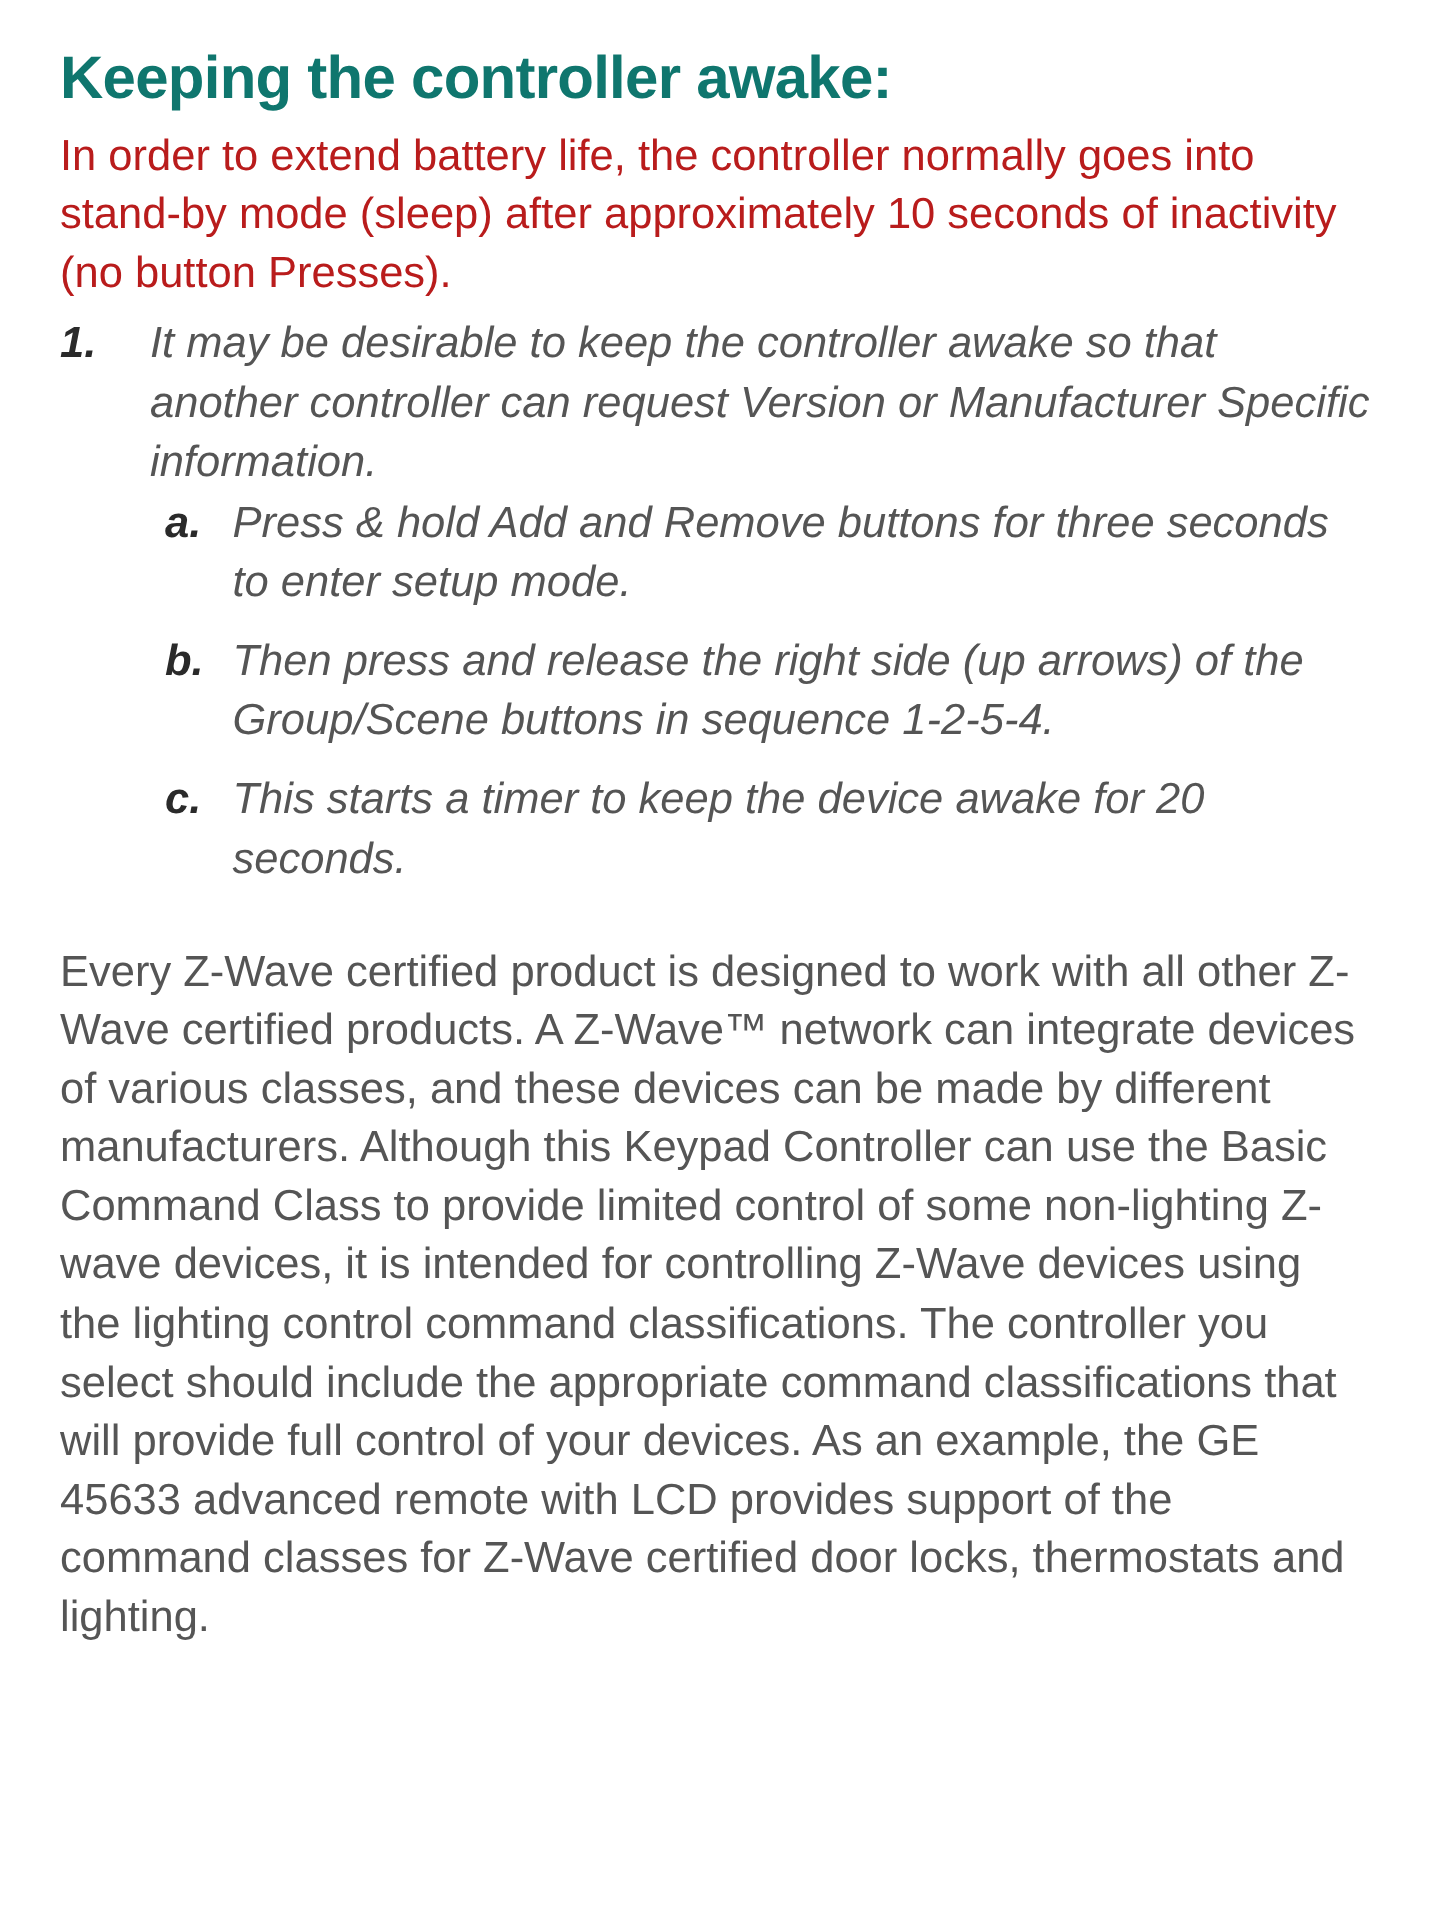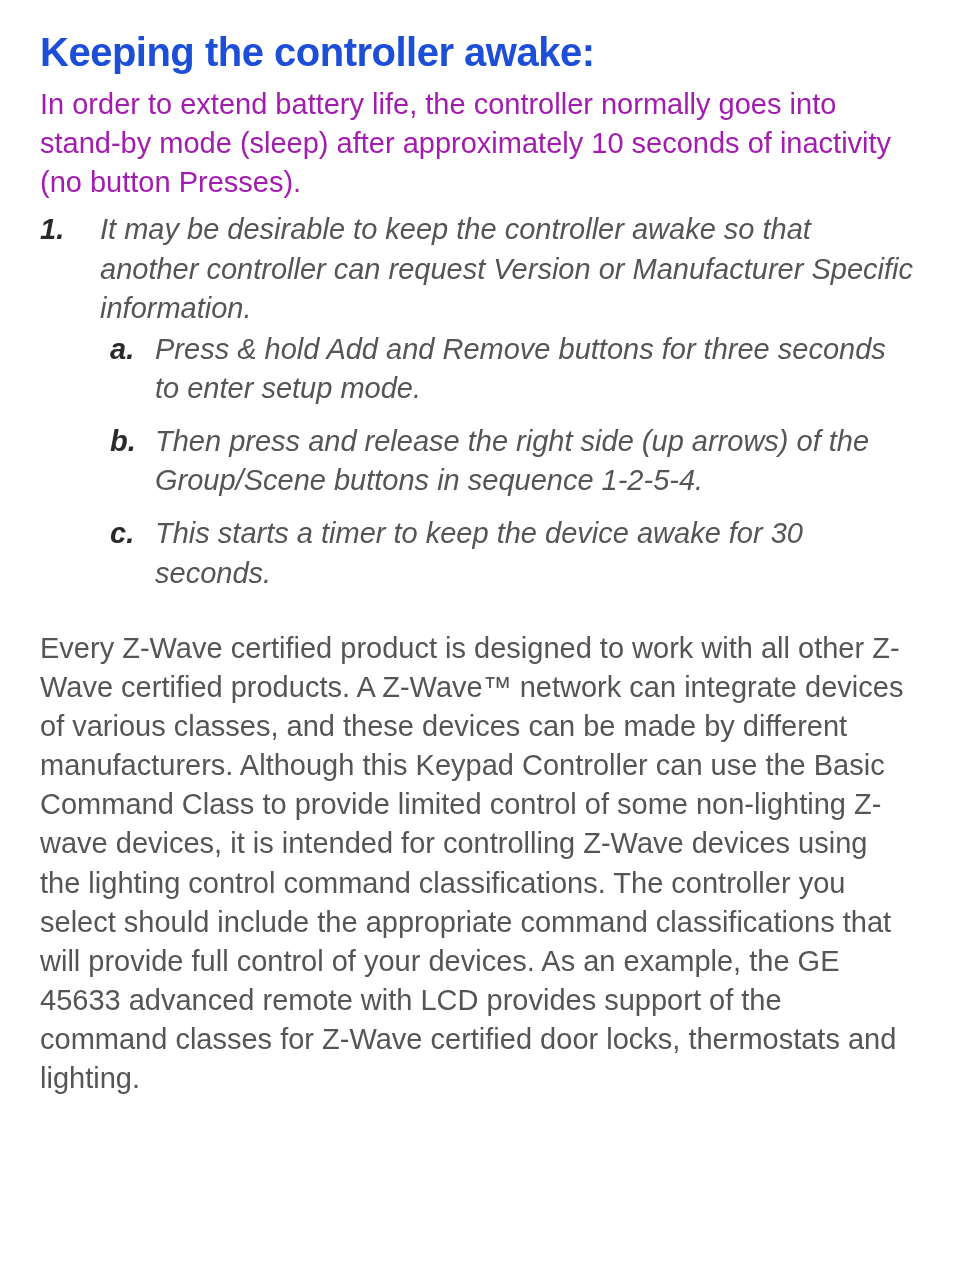--- a/index.html
+++ b/index.html
@@ -12,33 +12,33 @@
       background: #ffffff;
       color: #4a4a4a;
       width: 954px;
       height: 1272px;
       padding: 30px 40px;
       font-weight: 300;
     }
     h1 {
       font-size: 40px;
       font-weight: 700;
-      color: #1d4ed8;
+      color: #0f766e;
       margin-bottom: 10px;
       letter-spacing: -0.5px;
     }
     h1 .tm {
       font-size: 20px;
       vertical-align: super;
       font-weight: 700;
     }
     .intro {
       font-size: 29px;
       line-height: 1.35;
-      color: #a21caf;
+      color: #b91c1c;
       margin-bottom: 8px;
       font-weight: 300;
     }
     ol.main-list {
       list-style: none;
       counter-reset: main;
       padding-left: 0;
       font-style: italic;
     }
     ol.main-list > li {
@@ -96,20 +96,20 @@
 <h1>Keeping the controller awake:</h1>
 
 <p class="intro">In order to extend battery life, the controller normally goes into stand-by mode (sleep) after approximately 10 seconds of inactivity (no button Presses).</p>
 
 <ol class="main-list">
   <li>
     <span>It may be desirable to keep the controller awake so that another controller can request Version or Manufacturer Specific information.</span>
     <ol class="sub-list">
       <li>Press &amp; hold Add and Remove buttons for three seconds to enter setup mode.</li>
       <li>Then press and release the right side (up arrows) of the Group/Scene buttons in sequence 1-2-5-4.</li>
-      <li>This starts a timer to keep the device awake for 30 seconds.</li>
+      <li>This starts a timer to keep the device awake for 20 seconds.</li>
     </ol>
   </li>
 </ol>
 
 <div class="section2">
   <p class="body-text">Every Z-Wave certified product is designed to work with all other Z-Wave certified products.  A Z-Wave™ network can integrate devices of various classes, and these devices can be made by different manufacturers. Although this Keypad Controller can use the Basic Command Class to provide limited control of some non-lighting Z-wave devices, it is intended for controlling Z-Wave devices using the lighting control command classifications.  The controller you select should include the appropriate command classifications that will provide full control of your devices.  As an example, the GE 45633 advanced remote with LCD provides support of the command classes for Z-Wave certified door locks, thermostats and lighting.</p>
 </div>
 
 </body></html>

